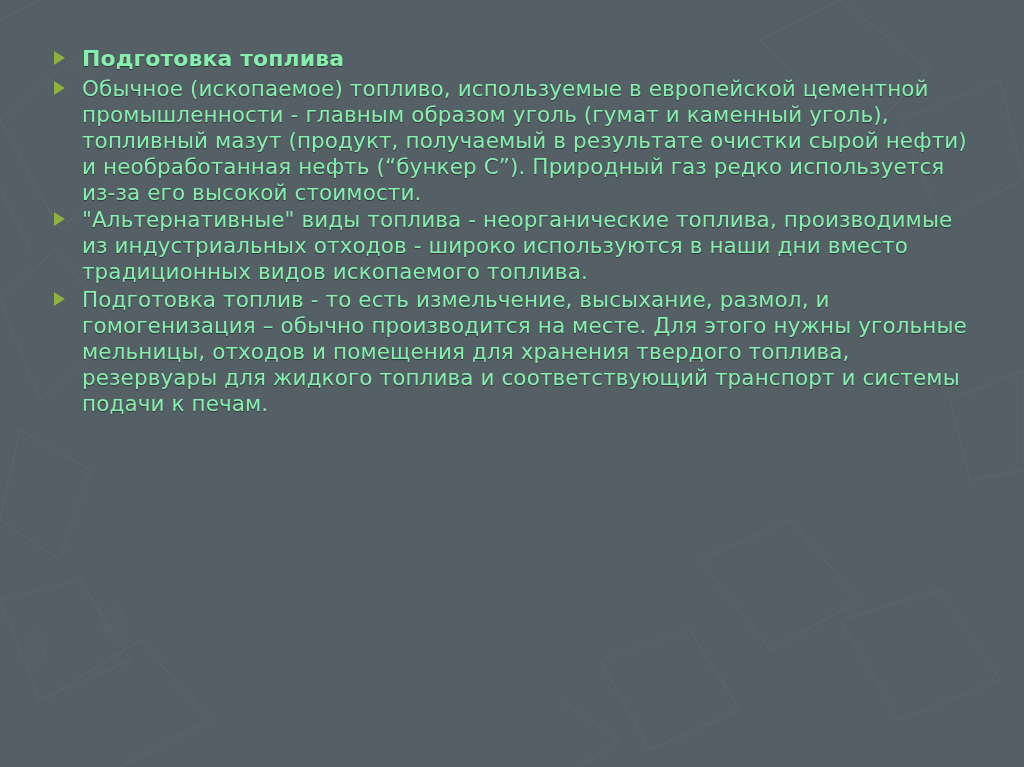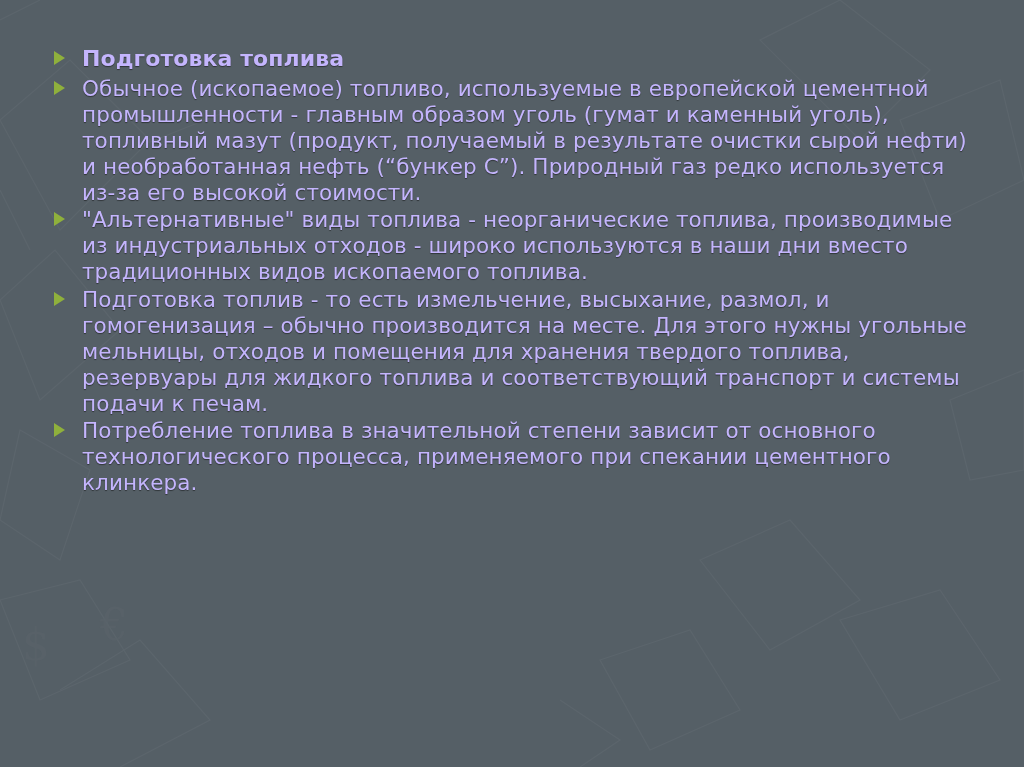--- a/index.html
+++ b/index.html
@@ -37,21 +37,21 @@
   }
   ul.bullets {
     list-style: none;
     margin: 0;
     padding: 0;
   }
   li.bullet {
     position: relative;
     padding-left: 42px;
     margin-bottom: 1px;
-    color: #c4b5fd;
+    color: #86efac;
     font-size: 21.5px;
     line-height: 1.215;
     letter-spacing: 0.1px;
     text-shadow: 0 1px 1px rgba(0,0,0,0.45);
   }
   li.bullet.heading {
     font-weight: bold;
     font-size: 22px;
     margin-bottom: 3px;
   }
@@ -112,19 +112,15 @@
         <span class="txt">Обычное (ископаемое) топливо, используемые в европейской цементной промышленности - главным образом уголь (гумат и каменный уголь), топливный мазут (продукт, получаемый в результате очистки сырой нефти) и необработанная нефть (“бункер С”). Природный газ редко используется из-за его высокой стоимости.</span>
       </li>
       <li class="bullet">
         <span class="marker"></span>
         <span class="txt">"Альтернативные" виды топлива - неорганические топлива, производимые из индустриальных отходов - широко используются в наши дни вместо традиционных видов ископаемого топлива.</span>
       </li>
       <li class="bullet">
         <span class="marker"></span>
         <span class="txt">Подготовка топлив - то есть измельчение, высыхание, размол, и гомогенизация – обычно производится на месте. Для этого нужны угольные мельницы, отходов и помещения для хранения твердого топлива, резервуары для жидкого топлива и соответствующий транспорт и системы подачи к печам.</span>
       </li>
-      <li class="bullet">
-        <span class="marker"></span>
-        <span class="txt">Потребление топлива в значительной степени зависит от основного технологического процесса, применяемого при спекании цементного клинкера.</span>
-      </li>
     </ul>
   </div>
 </div>
 
 </body></html>

